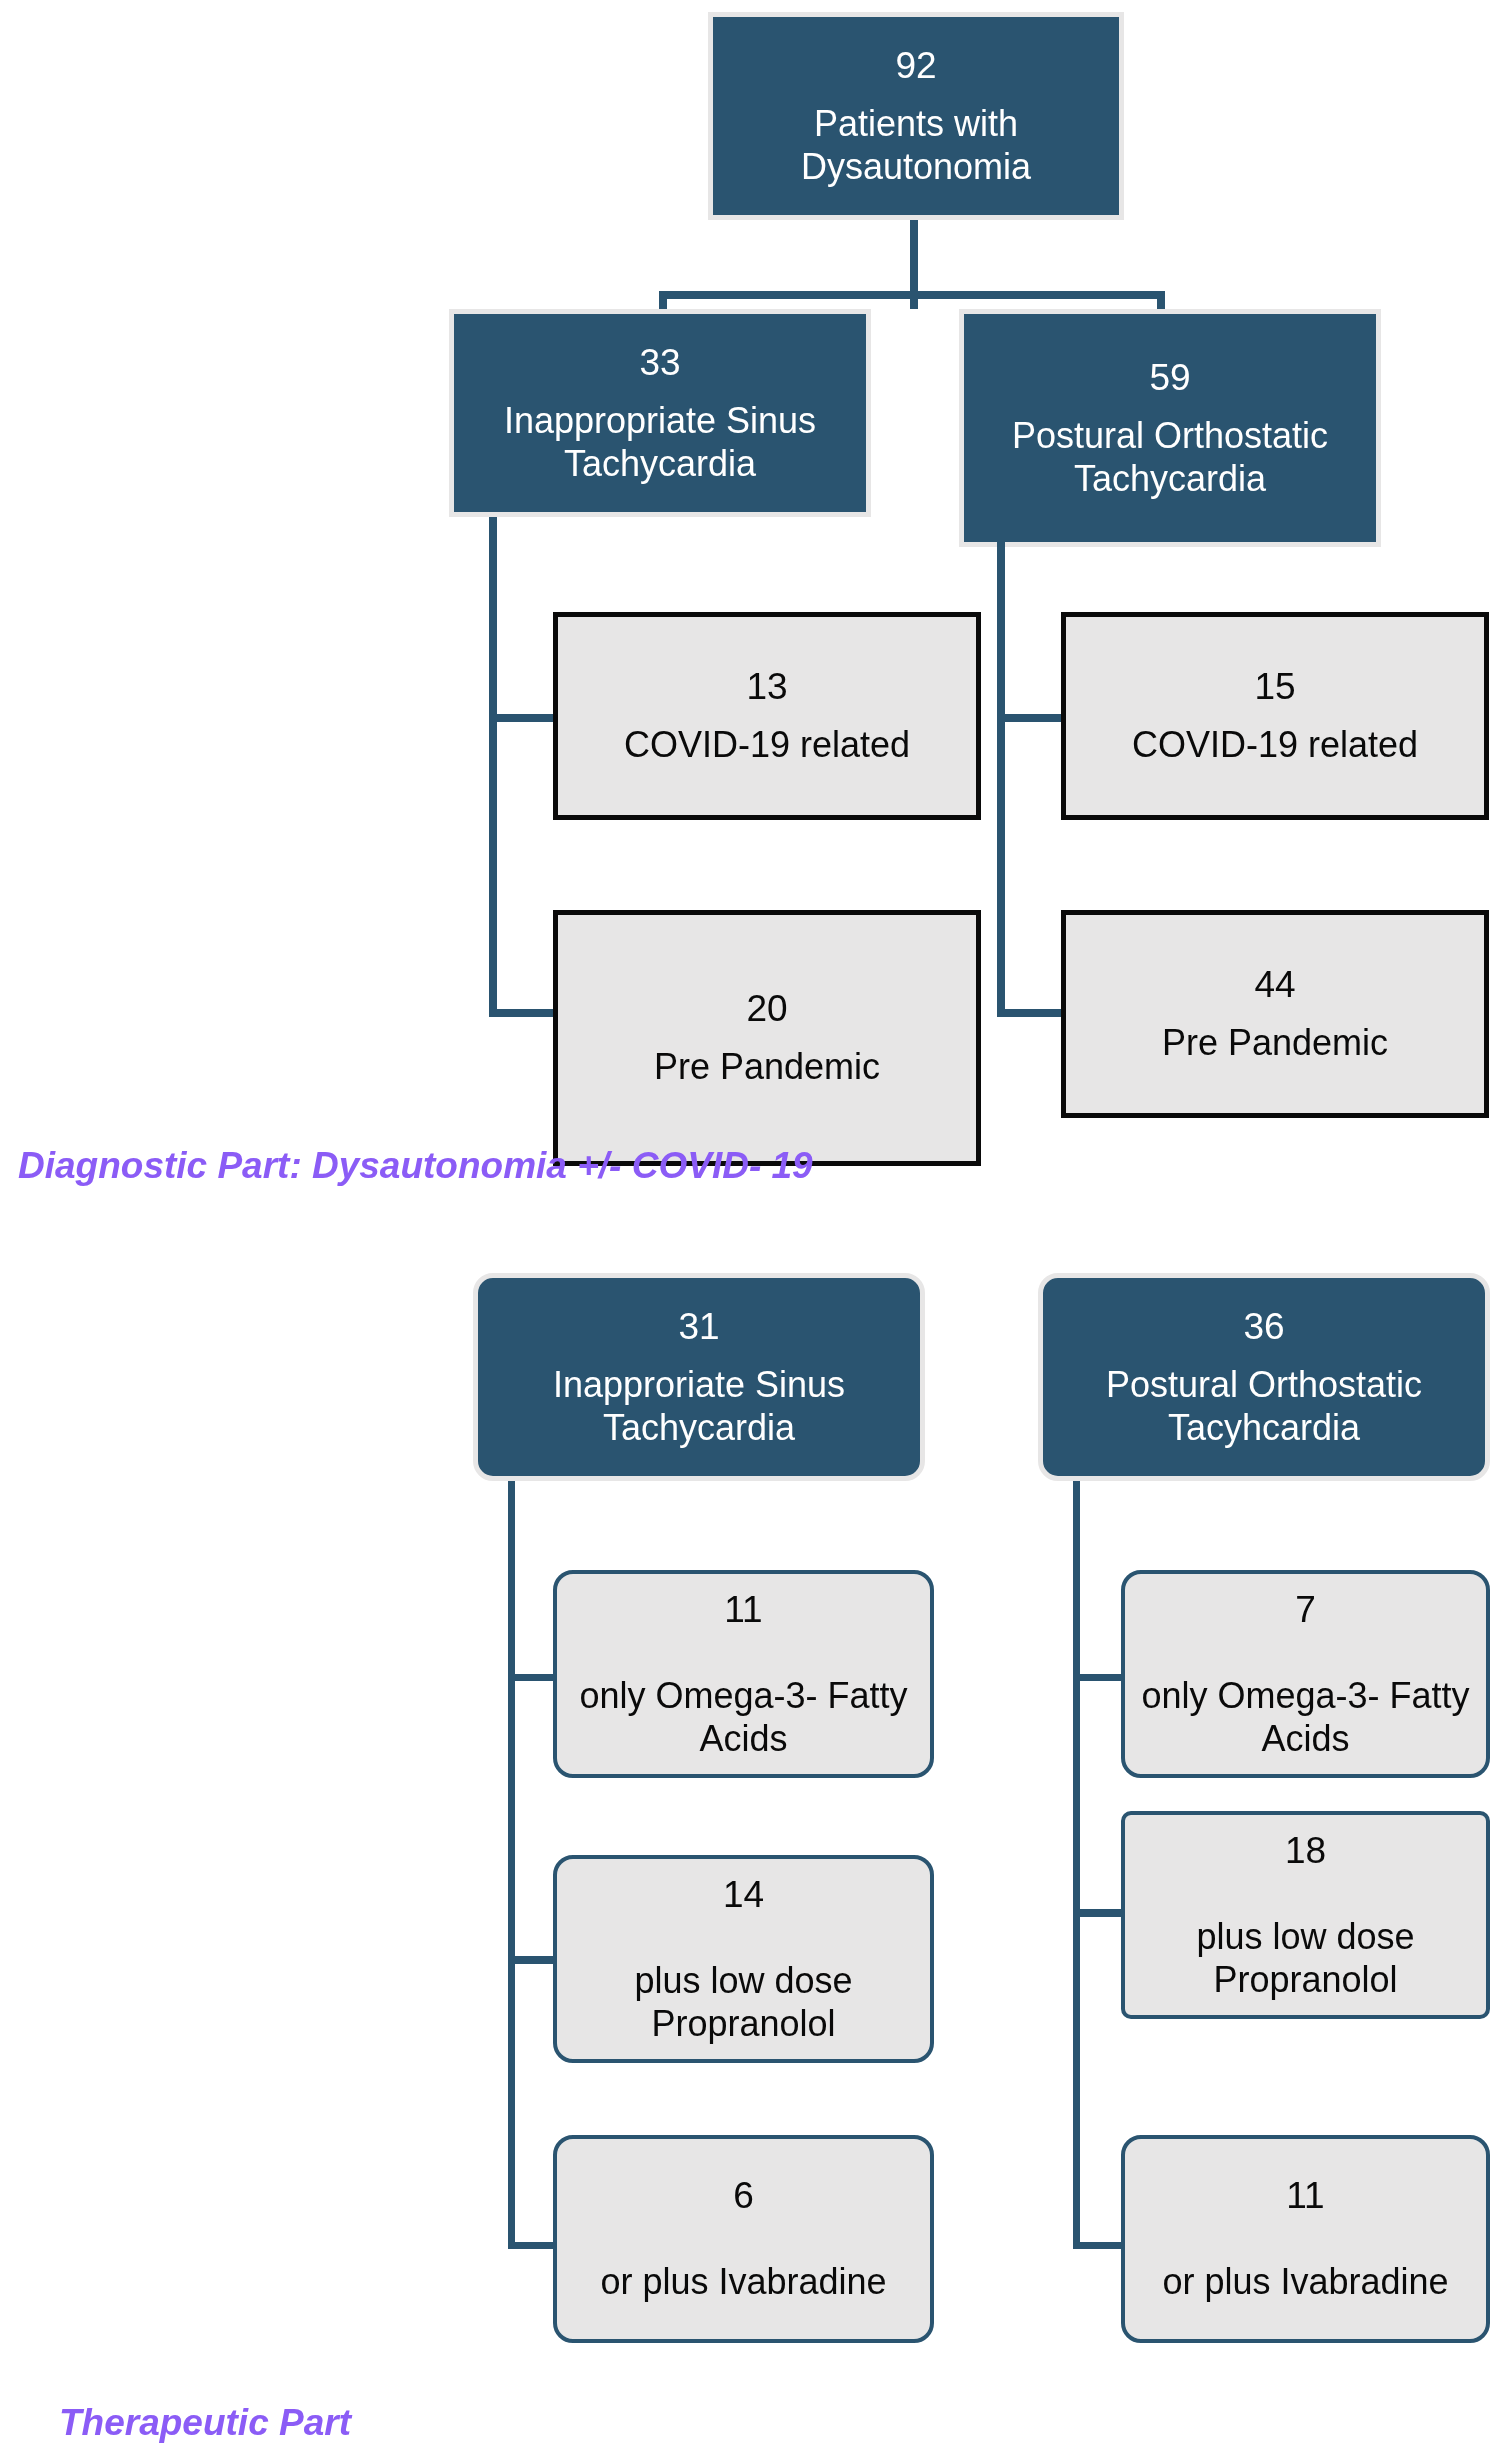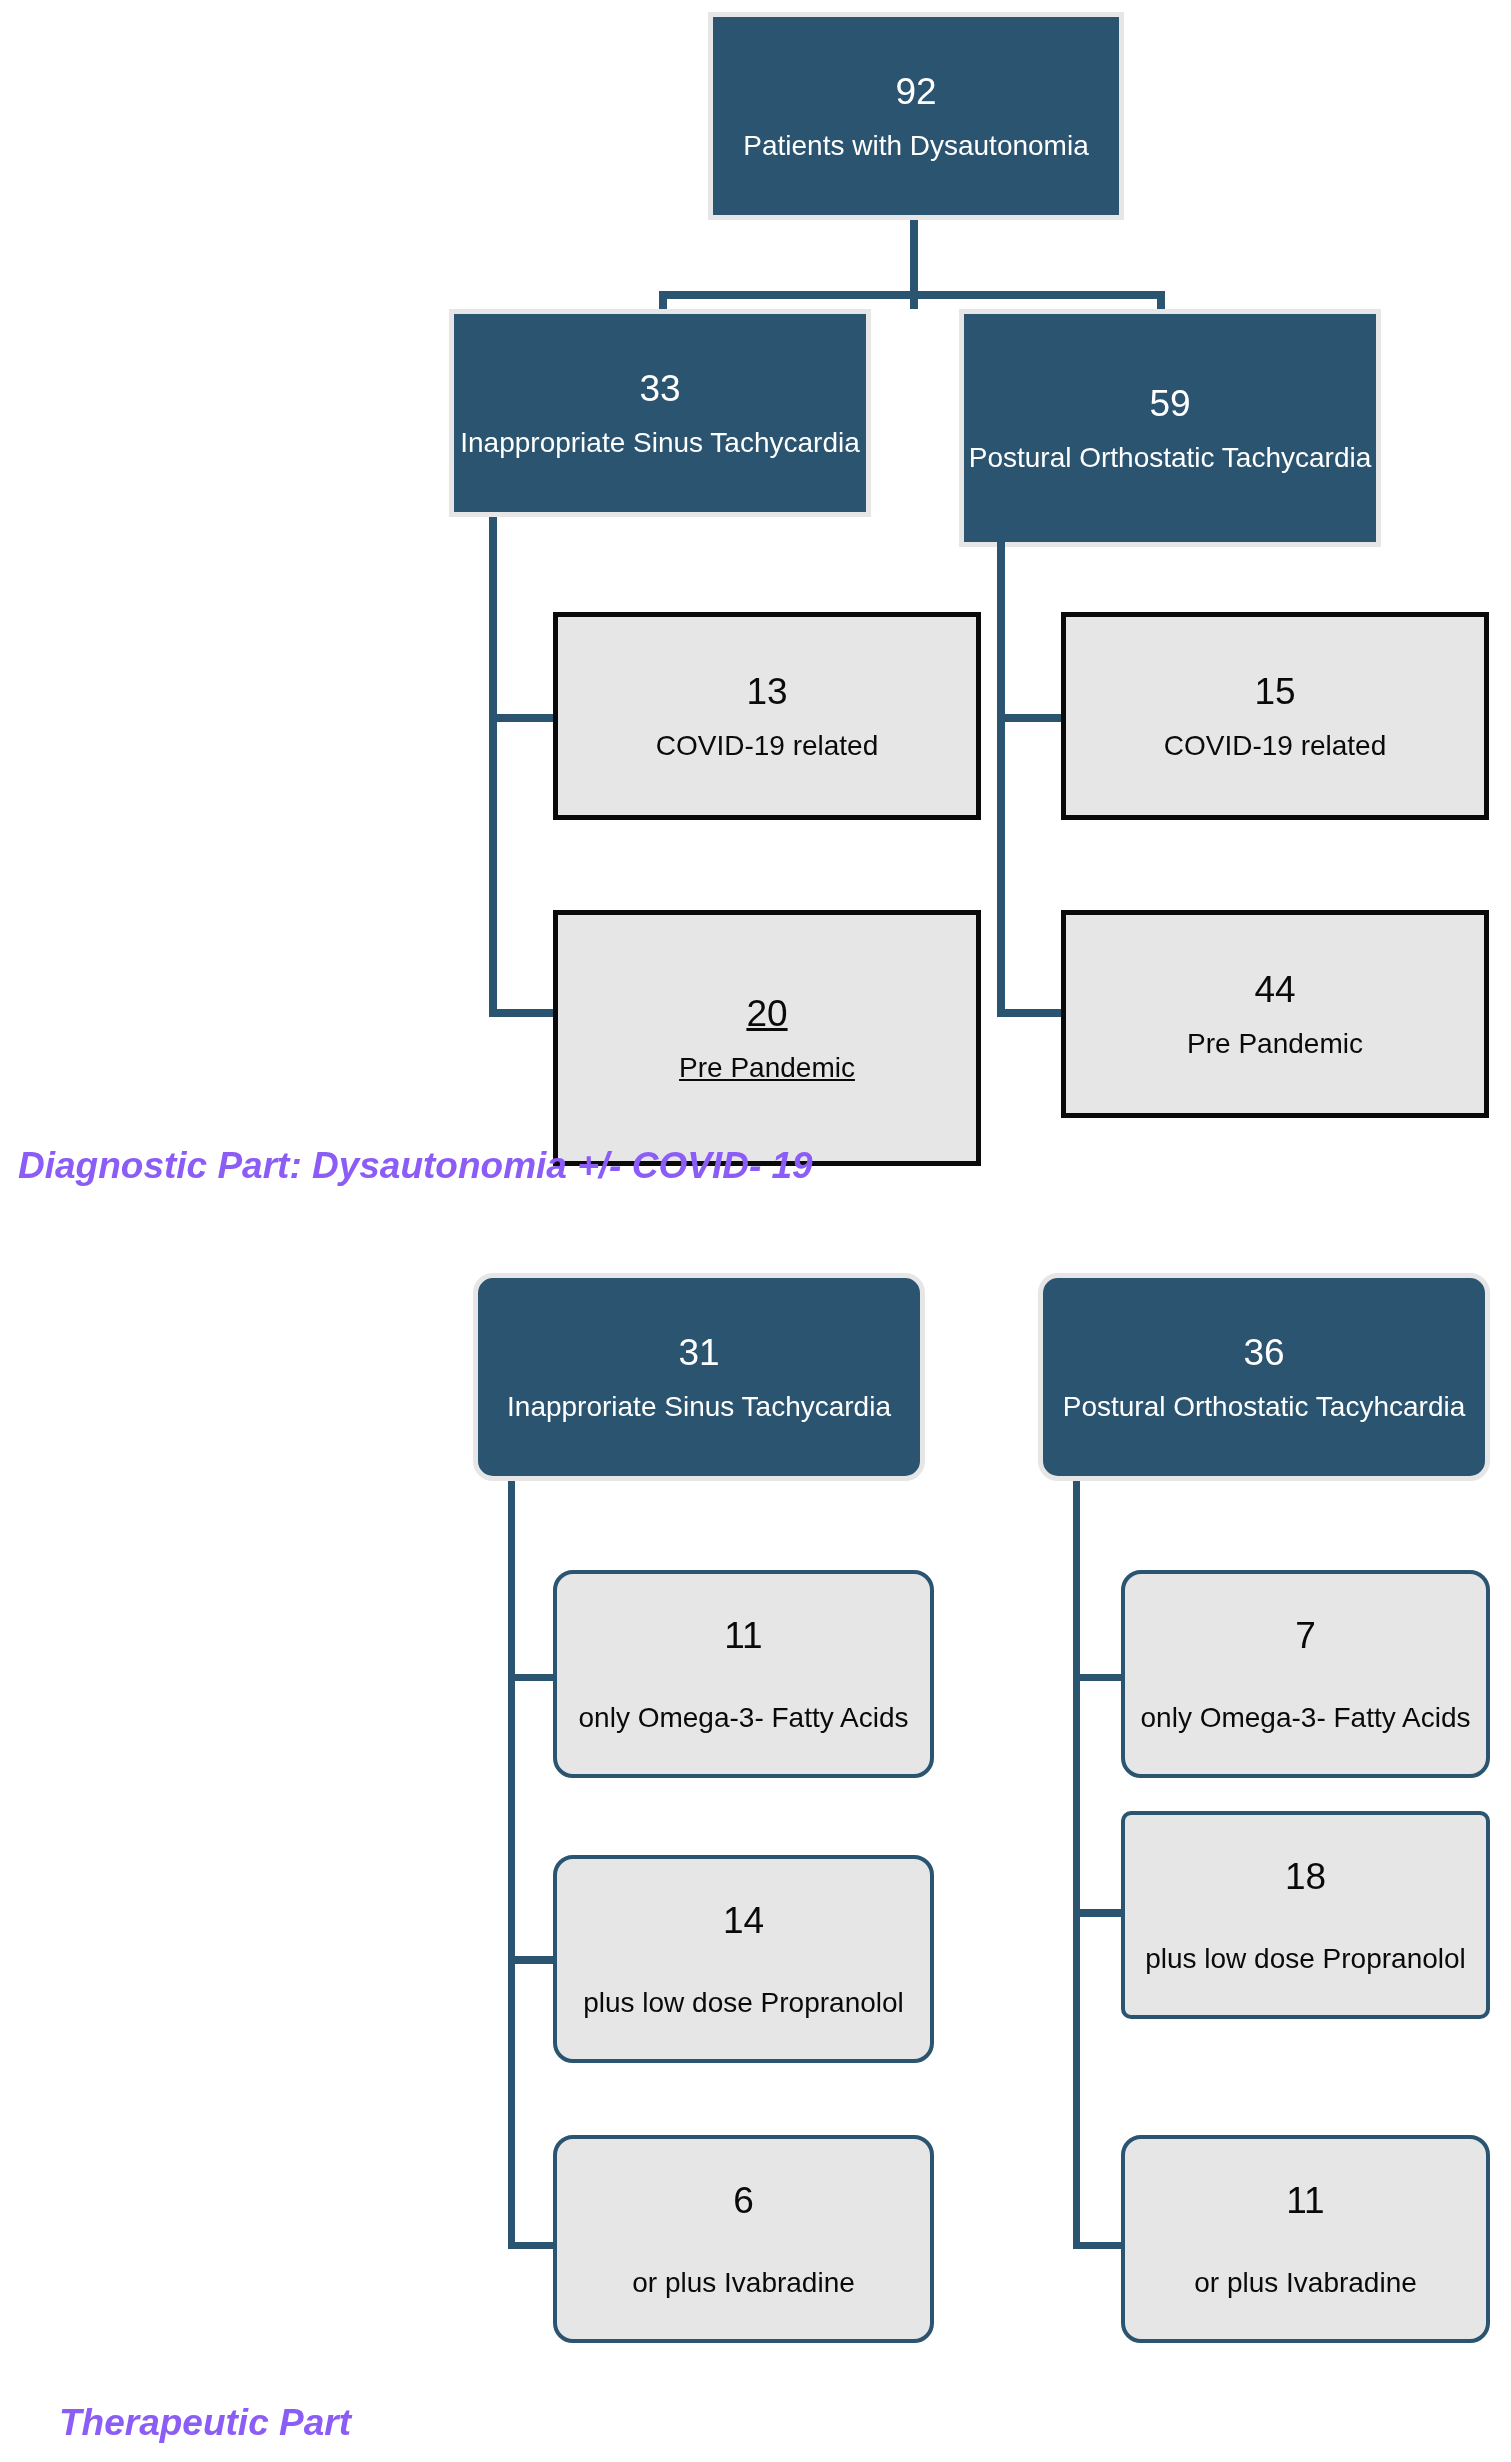--- a/index.html
+++ b/index.html
@@ -65,21 +65,21 @@
   
   .node-grey-round {
     background: #E7E6E6;
     border: 4.8px solid #2A5470;
     border-radius: 20px;
     color: #0A0A0A;
     gap: 28px;
   }
 
   .num  { font-size: 37px; margin-bottom: 15.5px; }
-  .lbl  { font-size: 28px; }
+  .lbl  { font-size: 36px; }
 
   .caption {
     position: absolute;
     font-family: "Liberation Sans", sans-serif;
     font-style: italic;
     font-weight: bold;
     font-size: 37px;
     color: #8b5cf6;
     white-space: nowrap;
   }
@@ -120,21 +120,21 @@
   <div class="node node-grey-square" style="left:553px; top:612px; width:428px; height:208px;">
     <span class="num">13</span>
     <span class="lbl">COVID-19 related</span>
   </div>
 
   <div class="node node-grey-square" style="left:1061px; top:612px; width:428px; height:208px;">
     <span class="num">15</span>
     <span class="lbl">COVID-19 related</span>
   </div>
 
-  <div class="node node-grey-square" style="left:553px; top:910px; width:428px; height:256px;text-decoration:underline;">
+  <div class="node node-grey-square" style="left:553px; top:910px; width:428px; height:256px;">
     <span class="num">20</span>
     <span class="lbl">Pre Pandemic</span>
   </div>
 
   <div class="node node-grey-square" style="left:1061px; top:910px; width:428px; height:208px;">
     <span class="num">44</span>
     <span class="lbl">Pre Pandemic</span>
   </div>
 
   <div class="caption" style="left:18px; top:1145px;">Diagnostic Part: Dysautonomia +/- COVID- 19</div>

